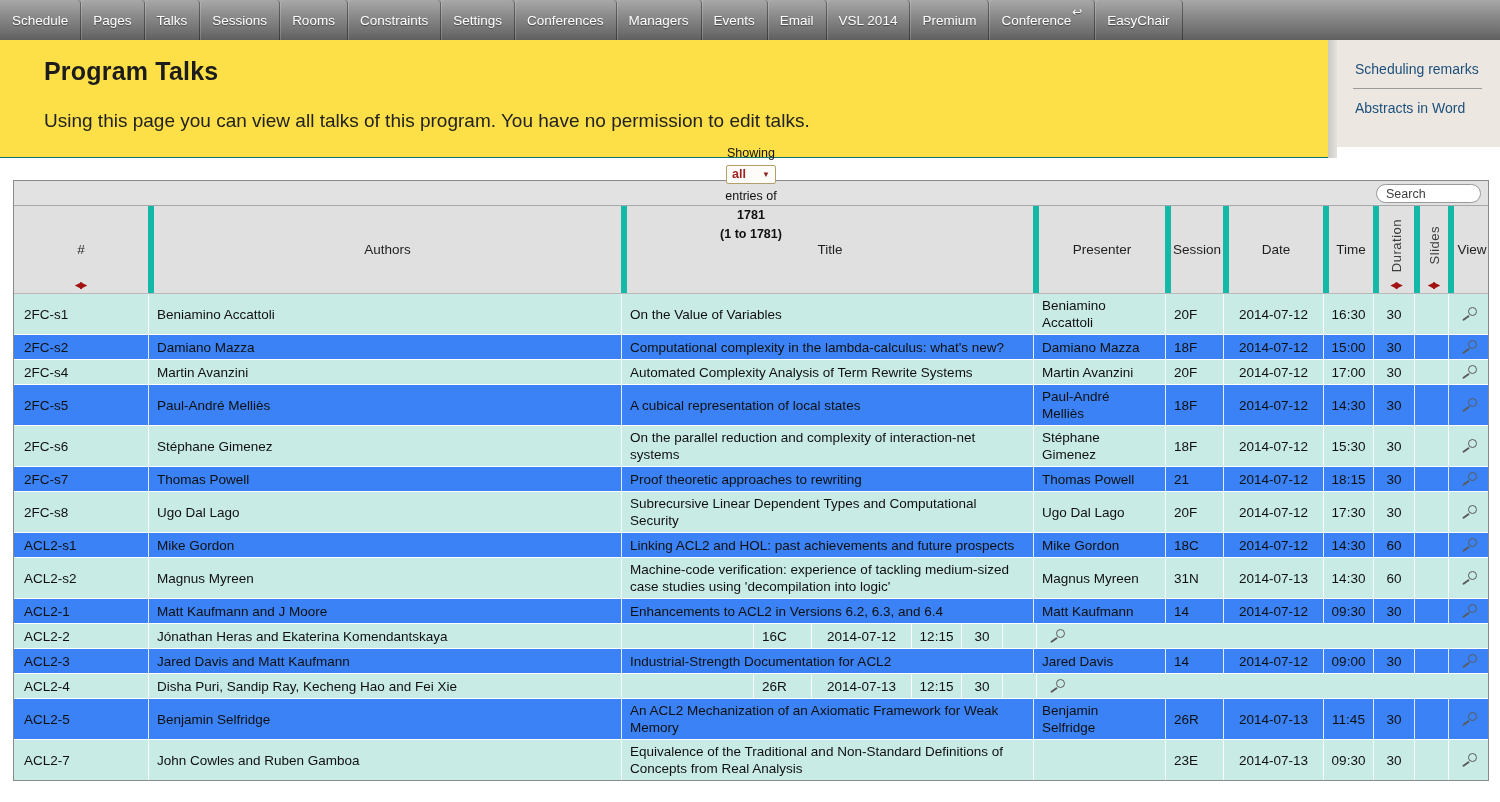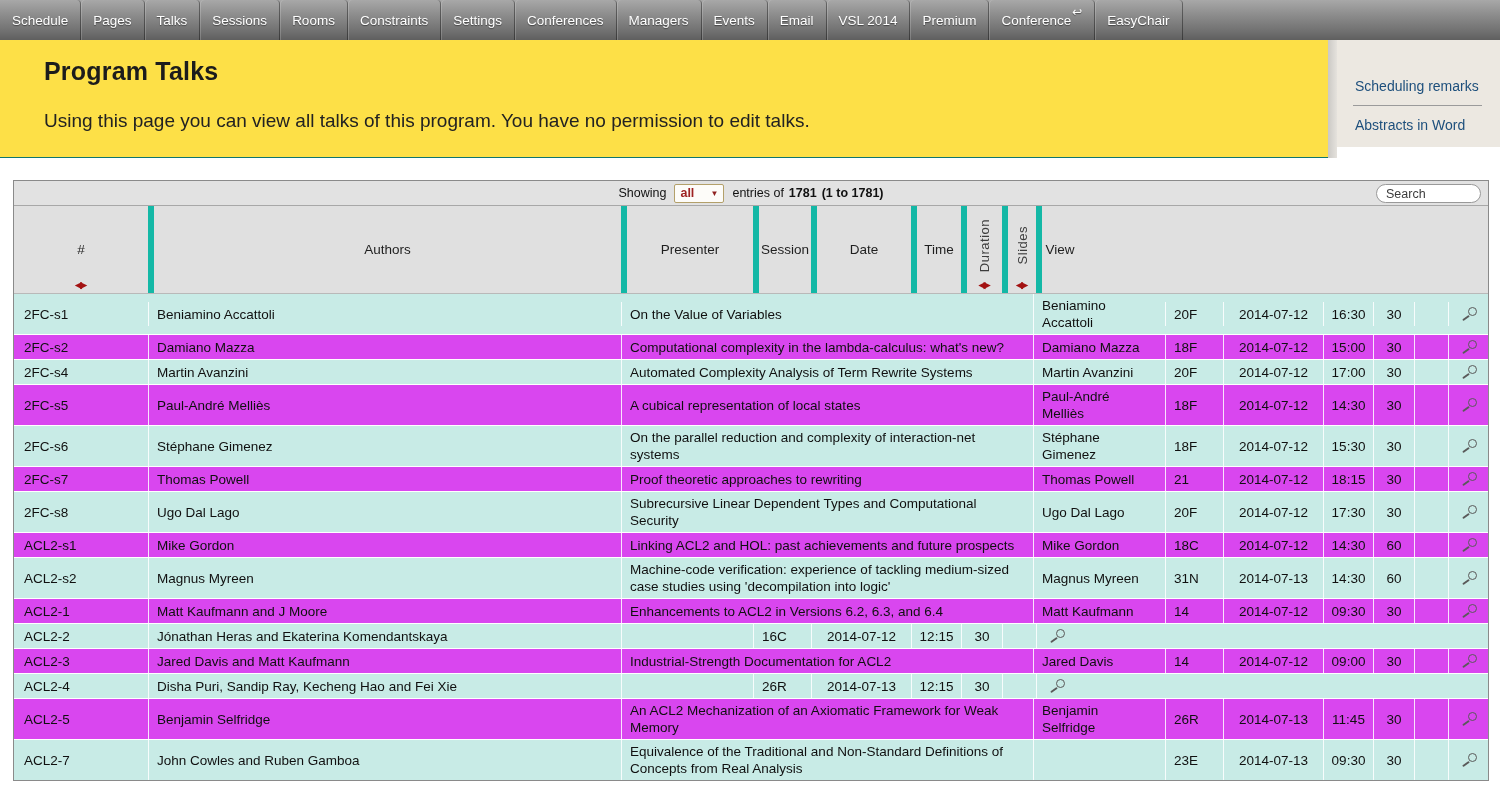--- a/index.html
+++ b/index.html
@@ -16,53 +16,53 @@
   .tab:first-child { box-shadow:none; }
   .return-icon { font-size:12px; position:relative; top:-8px; margin-left:1px; }
 
   
   .header-band { display:flex; height:118px; }
   .header-main { flex:1; background:#fde047; border-bottom:1px solid #0f766e; padding:17px 0 0 44px; }
   .page-title { font-size:25px; font-weight:600; color:#1c1c1c; letter-spacing:0.2px; }
   .page-subtitle { margin-top:24px; font-size:19px; color:#222; }
   .header-gap { width:9px; background:linear-gradient(90deg,#cbc9c5,#e5e2dd); }
   .side-col { width:163px; display:flex; flex-direction:column; }
-  .side-panel { background:#ece8e1; height:107px; padding-top:36px; }
+  .side-panel { background:#ece8e1; height:107px; padding-top:19px; }
   .side-link { display:block; font-size:14px; color:#1d4f7c; padding:2px 0 2px 18px; cursor:pointer; }
   .side-divider { border-top:1px solid #9b9b9b; margin:9px 18px 9px 16px; }
 
   
   .table-wrap { margin:22px 0 0 13px; width:1476px; border:1px solid #8a8a8a; }
 
   .toolbar { height:25px; background:#e2e2e2; border-bottom:1px solid #a8a8a8;
     position:relative; display:flex; align-items:center; justify-content:center; font-size:12.5px; color:#111; }
-  .toolbar-center { display:flex; align-items:center; gap:5px; }
+  .toolbar-center { display:flex; align-items:center; gap:5px;flex-direction:column; }
   .select-box { display:inline-flex; align-items:center; justify-content:space-between;
     width:50px; height:19px; padding:0 5px; margin:0 3px; background:#fdfcf9;
     border:1px solid #b3a06a; border-radius:2px; color:#9e2222; font-weight:bold; cursor:pointer; }
   .select-chev { font-size:8px; color:#8e1f1f; }
   .search-input { position:absolute; right:7px; top:3px; width:105px; height:19px;
     border:1px solid #999; border-radius:10px; padding:0 9px; font-size:12.5px;
     font-family:"Liberation Sans",sans-serif; background:#fff; color:#111; outline:none; }
   .search-input::placeholder { color:#3c3c3c; }
 
   .thead { display:flex; background:#e0e0e0; border-bottom:1px solid #b9b9b9; height:88px; }
   .hcell { position:relative; display:flex; align-items:center; justify-content:center;
     font-size:13.5px; color:#1f1f1f; border-left:6px solid #14b8a6; }
   .hcell:first-child { border-left:none; }
   .vlabel { writing-mode:vertical-rl; transform:rotate(180deg); font-size:13px; color:#3d3d3d;
     letter-spacing:0.5px; margin-bottom:8px; }
   .sort { position:absolute; bottom:3px; left:50%; transform:translateX(-50%);
     color:#a31212; font-size:9.5px; letter-spacing:-2px; padding-right:2px; cursor:pointer; white-space:nowrap; }
 
   .tbody { }
   .trow { display:flex; border-top:1px solid #fff; }
-  .trow:first-child { border-top:none;align-items:center; }
+  .trow:first-child { border-top:none; }
   .row-dark  { background:#c8ebe6; }
-  .row-light { background:#d946ef; }
+  .row-light { background:#3b82f6; }
   .tcell { display:flex; align-items:center; padding:3px 8px; font-size:13.5px; color:#101010;
     line-height:17px; border-left:1px solid rgba(255,255,255,0.85); min-height:24px; }
   .tcell:first-child { border-left:none; }
   .a-center { justify-content:center; }
   .a-left { justify-content:flex-start; text-align:left; }
 
   
   .c0 { flex:0 0 134px; width:134px; }
   .c1 { flex:0 0 473px; width:473px; }
   .c2 { flex:0 0 412px; width:412px; }
@@ -165,20 +165,23 @@
     <input class="search-input" type="text" placeholder="Search" style="">
   </div>
   <div class="thead">
       <div class="hcell c0">
         <div class="hlabel">#</div>
         <div class="sort">◀▶</div>
       </div>
       <div class="hcell c1">
         <div class="hlabel">Authors</div>
       </div>
+      <div class="hcell c2">
+        <div class="hlabel">Title</div>
+      </div>
       <div class="hcell c3">
         <div class="hlabel">Presenter</div>
       </div>
       <div class="hcell c4">
         <div class="hlabel">Session</div>
       </div>
       <div class="hcell c5">
         <div class="hlabel">Date</div>
       </div>
       <div class="hcell c6">

